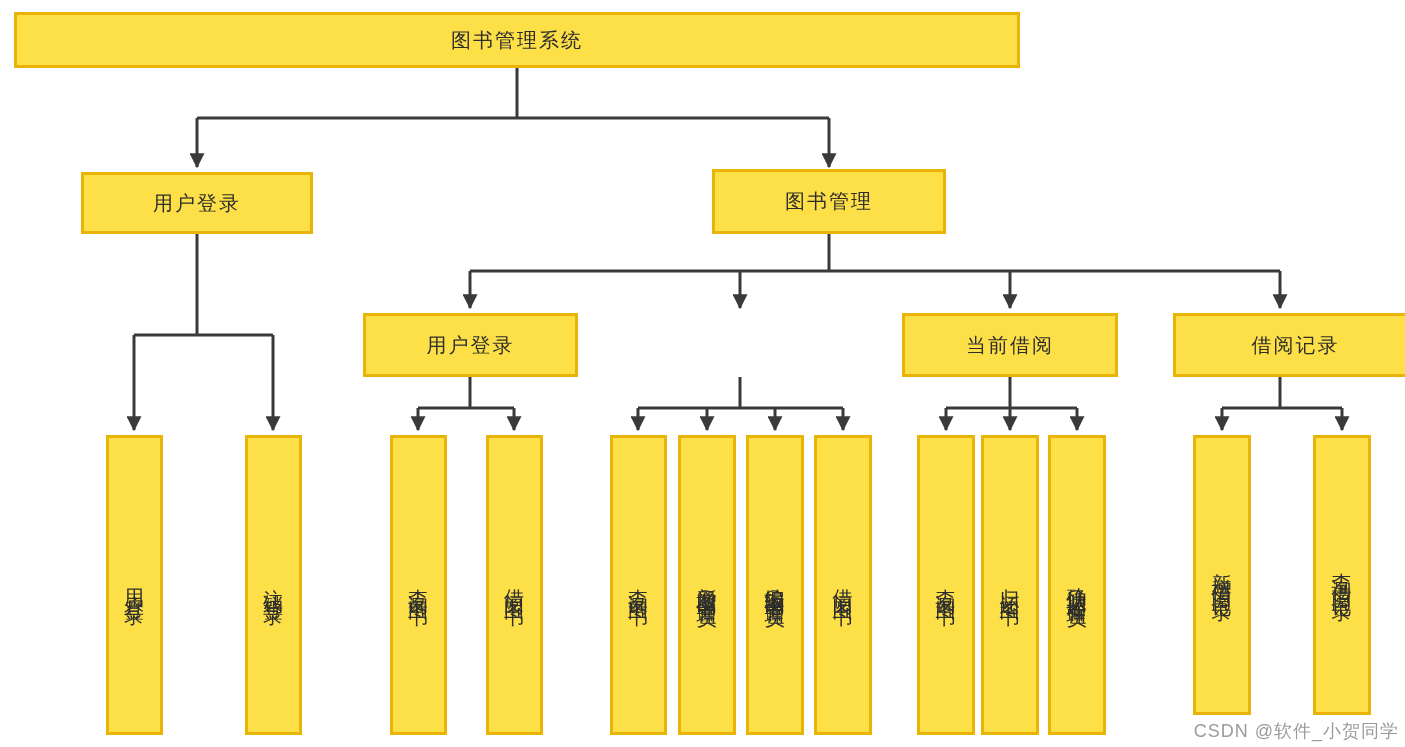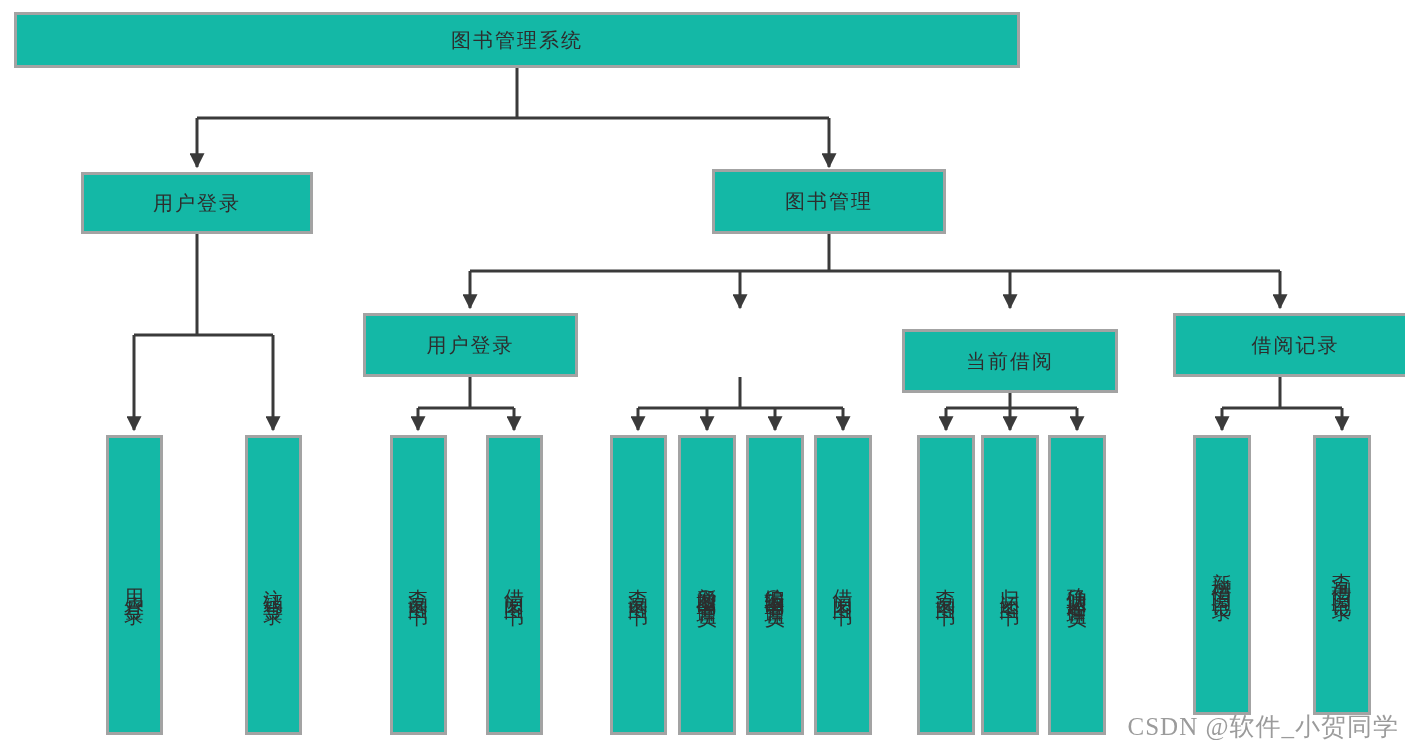--- a/index.html
+++ b/index.html
@@ -7,48 +7,47 @@
     position:relative;
     width:1405px;height:747px;
     background:#ffffff;
     font-family:"Liberation Sans","DejaVu Sans",sans-serif;
     overflow:hidden;
   }
   .connectors{position:absolute;left:0;top:0;}
   .node{
     position:absolute;
     box-sizing:border-box;
-    background:#14b8a6;
-    border:3px solid #a3a3a3;
+    background:#fde047;
+    border:3px solid #eab308;
     display:flex;
     align-items:center;
     justify-content:center;
     color:#2d2d2d;
     font-size:20px;
     letter-spacing:2px;
     z-index:2;
   }
   .leaf{
     writing-mode:vertical-rl;
     text-orientation:mixed;
     letter-spacing:6px;
     font-size:20px;
     line-height:1;
   }
   .leaf.long{letter-spacing:3px;}
   .watermark{
     position:absolute;
     right:6px;
     bottom:4px;
-    font-size:25px;
+    font-size:18px;
     color:#9b9b9b;
     letter-spacing:1px;
     z-index:3;
     white-space:nowrap;
-    font-family:Liberation Serif, serif;
   }
 </style>
 </head>
 <body>
 
 <div class="canvas">
 
   <svg class="connectors" width="1405" height="747" viewBox="0 0 1405 747">
     <defs>
       <marker id="arw" viewBox="0 0 12 12" refX="11" refY="6" markerWidth="21" markerHeight="15" markerUnits="userSpaceOnUse" orient="auto">
@@ -99,21 +98,21 @@
   <div class="node" style="left:81px;top:172px;width:232px;height:62px;">
     <span>用户登录</span>
   </div>
   <div class="node" style="left:712px;top:169px;width:234px;height:65px;">
     <span>图书管理</span>
   </div>
 
   <div class="node" style="left:363px;top:313px;width:215px;height:64px;">
     <span>用户登录</span>
   </div>
-  <div class="node" style="left:902px;top:313px;width:216px;height:64px;margin-top:16px;">
+  <div class="node" style="left:902px;top:313px;width:216px;height:64px;">
     <span>当前借阅</span>
   </div>
   <div class="node" style="left:1173px;top:313px;width:245px;height:64px;">
     <span>借阅记录</span>
   </div>
 
   <div class="node leaf" style="left:106px;top:435px;width:57px;height:300px;">
     <span>用户登录</span>
   </div>
   <div class="node leaf" style="left:245px;top:435px;width:57px;height:300px;">

